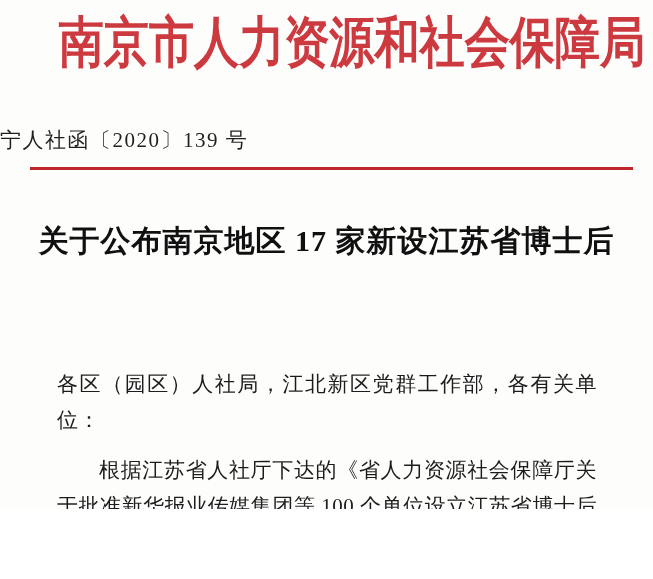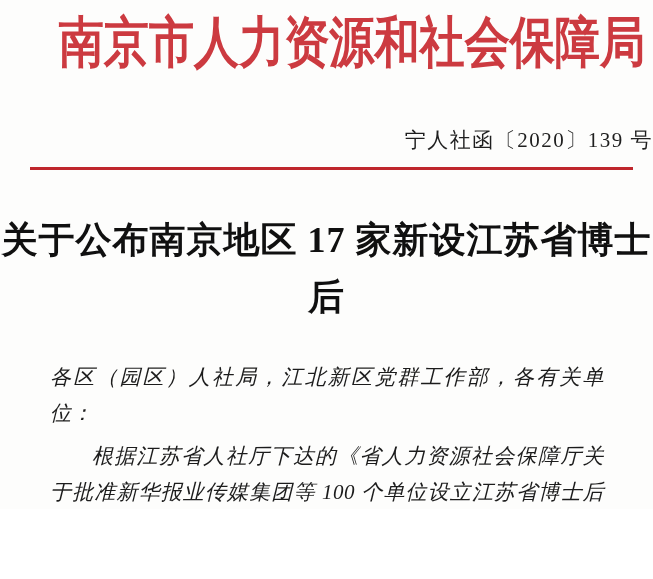--- a/index.html
+++ b/index.html
@@ -27,59 +27,58 @@
     white-space: nowrap;
     transform: scaleX(0.82);
     transform-origin: 50% 50%;
     letter-spacing: 0px;
   }
   .doc-number {
     position: absolute;
     top: 126px;
     left: 0;
     right: 0;
-    text-align: right;
+    text-align: left;
     font-size: 21px;
     color: #1f1f1f;
     letter-spacing: 1.5px;
   }
   .red-divider {
     position: absolute;
     top: 167px;
     left: 30px;
     width: 603px;
     height: 3px;
     background: var(--divider-red, #bf262c);
   }
   .doc-title {
     position: absolute;
     top: 212px;
     left: 0;
     right: 0;
     text-align: center;
-    font-size: 36px;
+    font-size: 30px;
     font-weight: 700;
     line-height: 57px;
     color: #101010;
     letter-spacing: 1px;
   }
   .doc-body {
     position: absolute;
     top: 352px;
     left: 42px;
     width: 570px;
     font-size: 21px;
     line-height: 35.5px;
     color: #1c1c1c;
     text-align: justify;
     letter-spacing: 0.5px;
   }
   .doc-body p {
-    margin: 8px;
-    font-style: italic;
+    margin: 15px;
   }
   .doc-body p.indented {
     text-indent: 2em;
   }
 </style>
 </head>
 <body>
 
 <div class="page" style="--header-red: #cc3a40; --divider-red: #bf262c; --paper: #fdfdfc;">
 

